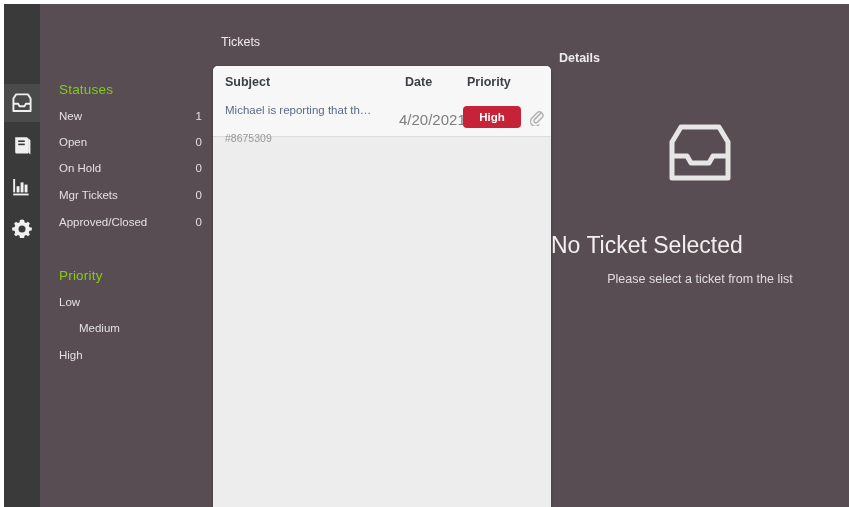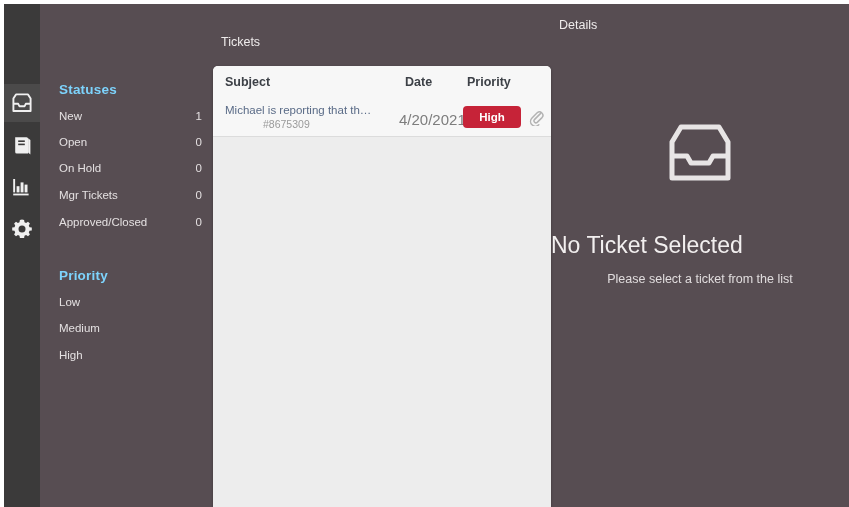--- a/index.html
+++ b/index.html
@@ -67,23 +67,23 @@
     position: absolute;
     left: 40px;
     top: 4px;
     width: 173px;
     height: 503px;
     background: #574d52;
   }
   .filter-heading {
     position: absolute;
     left: 19px;
-    color: #7dd3fc;
+    color: #84cc16;
     font-size: 13.5px;
-    font-weight: bold;
+    font-weight: normal;
     letter-spacing: .2px;
   }
   .filter-row {
     position: absolute;
     left: 19px;
     width: 143px;
     height: 16px;
     color: #e4e0e1;
     font-size: 11.5px;
   }
@@ -152,24 +152,23 @@
     top: 5px;
     width: 170px;
     color: #5a6b87;
     font-size: 11.5px;
     white-space: nowrap;
     overflow: hidden;
   }
   .row-id {
     position: absolute;
     left: 12px;
-    top: 19px;
+    top: 33px;
     color: #9a9a9a;
     font-size: 10.5px;
-    margin-left: 38px;
   }
   .row-date {
     position: absolute;
     left: 186px;
     top: 12px;
     color: #7d7d7d;
     font-size: 15px;
   }
   .badge {
     position: absolute;
@@ -304,30 +303,30 @@
     <div class="filter-row" style="top:212px;">
       <span class="fr-label">Approved/Closed</span>
       <span class="fr-count">0</span>
     </div>
 
     <div class="filter-heading" style="top:264px;">Priority</div>
 
     <div class="filter-row" style="top:292px;">
       <span class="fr-label">Low</span>
     </div>
-    <div class="filter-row" style="top:318px;">
+    <div class="filter-row" style="top:318px;margin-left:20px;">
       <span class="fr-label">Medium</span>
     </div>
     <div class="filter-row" style="top:345px;">
       <span class="fr-label">High</span>
     </div>
   </div>
 
   <div class="col-caption" style="left:221px; top:35px;">Tickets</div>
-  <div class="col-caption" style="left:559px; top:18px;">Details</div>
+  <div class="col-caption" style="left:559px; top:51px;font-weight:bold;">Details</div>
 
   <div class="list-panel">
 
     <div class="list-head">
       <div class="th th-subject">Subject</div>
       <div class="th th-date">Date</div>
       <div class="th th-priority">Priority</div>
     </div>
 
     <div class="ticket-row">

